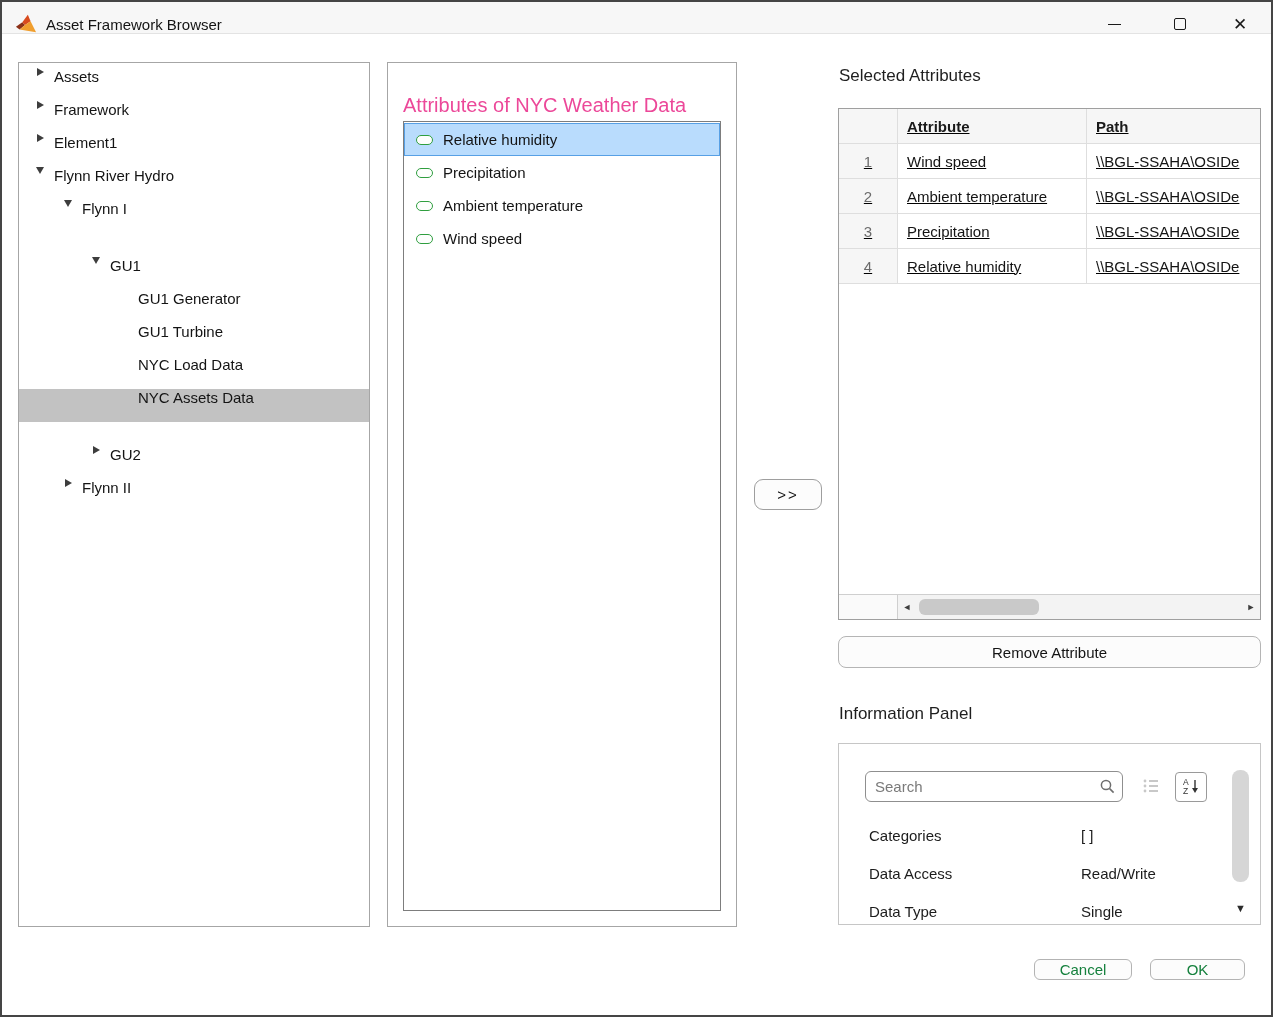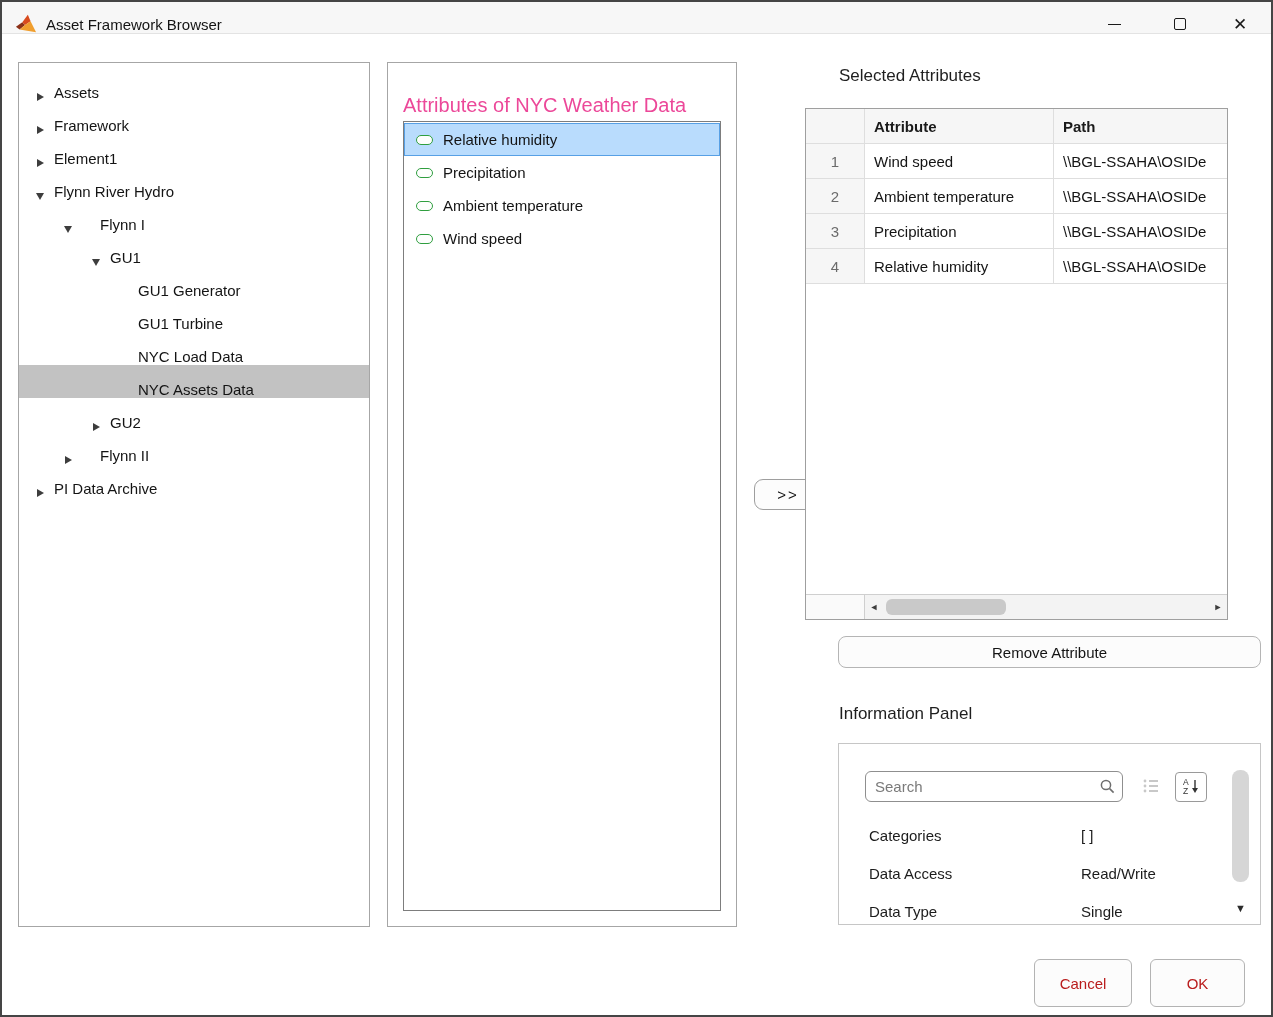--- a/index.html
+++ b/index.html
@@ -11,42 +11,42 @@
   .titlebar { position:absolute; left:0; top:0; right:0; height:32px; background:#f7f7f7; border-bottom:1px solid #e3e3e3; }
   .app-icon { position:absolute; left:13px; top:11px; width:22px; height:22px; }
   .title-text { position:absolute; left:44px; top:14px; font-size:15px; color:#141414; }
   .win-btn { position:absolute; top:0; width:46px; height:44px; display:flex; align-items:center; justify-content:center; font-size:15px; color:#1a1a1a; cursor:pointer; }
   .btn-min { right:134px; } .btn-max { right:68px; } .btn-close { right:8px; font-size:17px; }
   .min-dash { width:13px; height:0; border-top:1.6px solid #1a1a1a; }
   .max-box { width:12px; height:12px; border:1.5px solid #1a1a1a; border-radius:2px; }
 
   
   .tree-panel { position:absolute; left:16px; top:60px; width:352px; height:865px; border:1px solid #a6a6a6; background:#fff; padding-top:5px; overflow:hidden; }
-  .tree-row { height:33px; display:flex; align-items:flex-end; font-size:15px; color:#141414; cursor:default; }
+  .tree-row { height:33px; display:flex; align-items:flex-start; font-size:15px; color:#141414; cursor:default; }
   .tree-row.sel { background:#c2c2c2; }
   .tw { width:22px; flex:0 0 22px; display:flex; align-items:center; justify-content:center; }
   .arr-r { width:0; height:0; border-left:7px solid #3d3d3d; border-top:4.5px solid transparent; border-bottom:4.5px solid transparent; }
   .arr-d { width:0; height:0; border-top:7px solid #3d3d3d; border-left:4.5px solid transparent; border-right:4.5px solid transparent; }
-  .lvl0 { padding-left:10px; } .lvl1 { padding-left:38px;gap:18px; } .lvl2 { padding-left:66px; } .lvl3 { padding-left:94px; }
+  .lvl0 { padding-left:10px; } .lvl1 { padding-left:38px; } .lvl2 { padding-left:66px;margin-top:24px; } .lvl3 { padding-left:94px; }
   .tree-label { margin-left:3px; white-space:nowrap; }
 
   
   .attrs-panel { position:absolute; left:385px; top:60px; width:350px; height:865px; border:1px solid #a6a6a6; background:#fff; }
   .attrs-title { position:absolute; left:15px; top:31px; font-size:20px; color:#ec4899; }
   .attr-list { position:absolute; left:15px; top:58px; width:318px; height:790px; border:1px solid #7d7d7d; background:#fff; overflow:hidden; padding-top:1px; }
   .attr-row { height:33px; display:flex; align-items:center; padding-left:12px; font-size:15px; color:#141414; gap:10px; cursor:default; }
   .attr-row.sel { background:#b9dcfd; box-shadow: inset 0 0 0 1px #57a0e5; }
   .pill { width:17px; height:10px; flex:0 0 17px; border:1.7px solid #2f9e3f; border-radius:5px; background:#fdfefd; }
 
   
   .transfer-btn { position:absolute; left:752px; top:477px; width:68px; height:31px; border:1px solid #9e9e9e; border-radius:9px; background:#fcfcfc; font-size:15px; display:flex; align-items:center; justify-content:center; letter-spacing:2px; color:#111; cursor:pointer; }
 
   
   .sel-title { position:absolute; left:837px; top:64px; font-size:17px; color:#1f1f1f; }
-  .sel-table { position:absolute; left:803px; top:106px; width:423px; height:512px; border:1px solid #9f9f9f; background:#fff; display:flex; flex-direction:column; overflow:hidden; }
+  .sel-table { position:absolute; left:836px; top:106px; width:423px; height:512px; border:1px solid #9f9f9f; background:#fff; display:flex; flex-direction:column; overflow:hidden;text-decoration:underline; }
   .tbl-grid { display:grid; grid-template-columns:59px 189px 1fr; }
   .cell { height:35px; display:flex; align-items:center; font-size:15px; border-bottom:1px solid #dedede; }
   .hdr { background:#f6f6f6; font-weight:bold; color:#1a1a1a; padding-left:9px; }
   .hdr-corner { background:#f6f6f6; border-right:1px solid #dedede; }
   .numc { background:#f6f6f6; color:#6b6b6b; justify-content:center; border-right:1px solid #dedede; }
   .datac { padding-left:9px; color:#141414; border-right:1px solid #dedede; white-space:nowrap; overflow:hidden; }
   .pathc { border-right:none; }
   .tbl-fill { flex:1; }
   .tbl-scroll { height:25px; border-top:1px solid #cfcfcf; display:flex; flex:0 0 25px; }
   .corner { width:59px; flex:0 0 59px; border-right:1px solid #cfcfcf; background:#fafafa; }
@@ -68,21 +68,21 @@
   .tool-btn { position:absolute; top:28px; width:32px; height:30px; display:flex; align-items:center; justify-content:center; background:transparent; border:none; cursor:pointer; }
   .tb-list { left:296px; }
   .tb-sort { left:336px; border:1px solid #9a9a9a; border-radius:4px; background:#fff; }
   .vscroll { position:absolute; right:11px; top:22px; width:17px; height:148px; }
   .vs-thumb { position:absolute; left:0; top:4px; width:17px; height:112px; background:#d6d6d6; border-radius:8px; cursor:pointer; }
   .vs-down { position:absolute; left:0; bottom:0; width:17px; text-align:center; font-size:11px; color:#2b2b2b; cursor:pointer; }
   .props { position:absolute; left:30px; top:72px; right:60px; }
   .prop-row { display:grid; grid-template-columns:212px 1fr; height:38px; align-items:center; font-size:15px; color:#1c1c1c; }
 
   
-  .dlg-btn { position:absolute; top:957px; height:48px; border:1px solid #b3b3b3; border-radius:6px; background:#fcfcfc; font-size:15px; color:#b91c1c; display:flex; align-items:center; justify-content:center; cursor:pointer; }
+  .dlg-btn { position:absolute; top:957px; height:21px; border:1px solid #b3b3b3; border-radius:6px; background:#fcfcfc; font-size:15px; color:#15803d; display:flex; align-items:center; justify-content:center; cursor:pointer; }
   .cancel-btn { left:1032px; width:98px; }
   .ok-btn { left:1148px; width:95px; }
 </style>
 </head>
 <body>
 
 <div class="window">
 
   <div class="titlebar">
     <span class="app-icon">
@@ -162,26 +162,20 @@
           <span class="arr-r"></span>
         </span>
       <span class="tree-label">GU2</span>
     </div>
     <div class="tree-row lvl1">
       <span class="tw">
           <span class="arr-r"></span>
         </span>
       <span class="tree-label">Flynn II</span>
     </div>
-    <div class="tree-row lvl0">
-      <span class="tw">
-          <span class="arr-r"></span>
-        </span>
-      <span class="tree-label">PI Data Archive</span>
-    </div>
   </div>
 
   <div class="attrs-panel">
     <div class="attrs-title">Attributes of NYC Weather Data</div>
     <div class="attr-list">
       <div class="attr-row sel">
         <span class="pill"></span>
         <span>Relative humidity</span>
       </div>
       <div class="attr-row">

